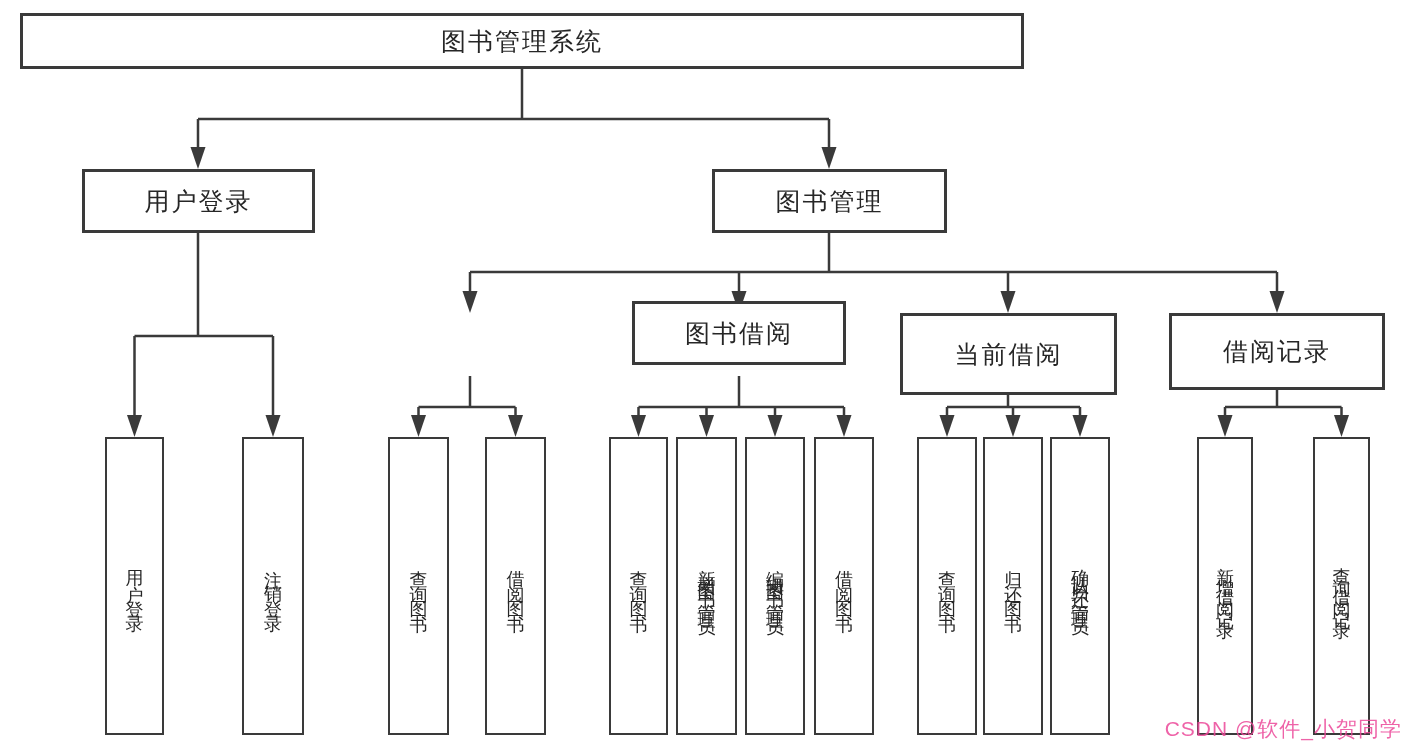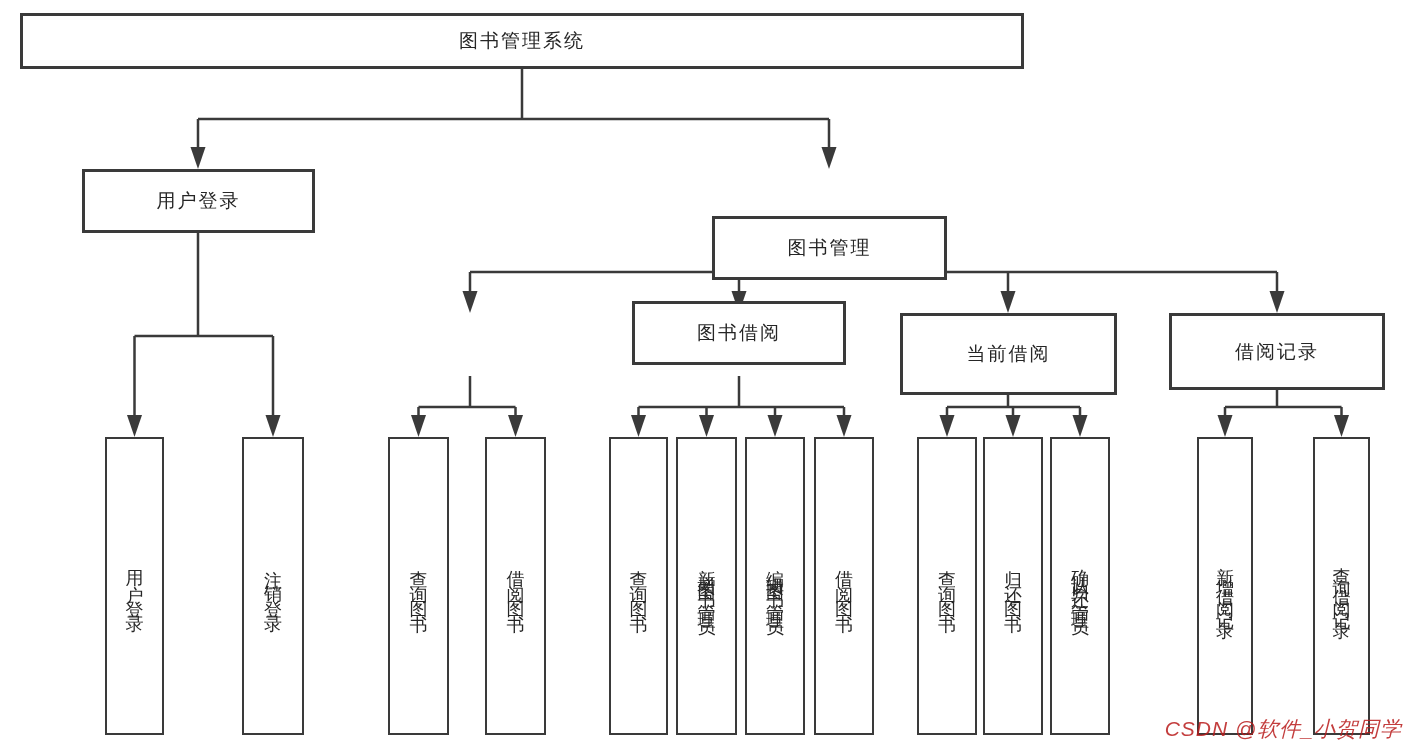--- a/index.html
+++ b/index.html
@@ -5,54 +5,54 @@
   html,body{margin:0;padding:0;background:#ffffff;}
   body{
     width:1405px;height:747px;position:relative;overflow:hidden;
     font-family:"Liberation Sans","DejaVu Sans",sans-serif;
   }
   .stage{position:absolute;left:0;top:0;width:1405px;height:747px;}
   svg.connectors{position:absolute;left:0;top:0;}
   .box{
     position:absolute;background:#ffffff;border:3px solid #3a3a3a;
     box-sizing:border-box;display:flex;align-items:center;justify-content:center;
-    color:#262626;font-size:19px;letter-spacing:2px;white-space:nowrap;
+    color:#262626;font-size:25px;letter-spacing:2px;white-space:nowrap;
   }
   .leaf{
     border-width:2px;
     writing-mode:vertical-rl;text-orientation:mixed;
     font-size:18px;white-space:normal;
   }
   .v-short{letter-spacing:15px;}
   .v-mid{letter-spacing:11px;}
   .v-long{letter-spacing:7px;}
   
   .n-root{left:20px;top:13px;width:1004px;height:56px;}
   .n-userlogin{left:82px;top:169px;width:233px;height:64px;}
-  .n-bookmgmt{left:712px;top:169px;width:235px;height:64px;margin-top:47px;}
+  .n-bookmgmt{left:712px;top:169px;width:235px;height:64px;}
   .n-newbook{left:363px;top:313px;width:214px;height:63px;}
   .n-bookborrow{left:632px;top:301px;width:214px;height:64px;}
   .n-currentborrow{left:900px;top:313px;width:217px;height:82px;}
   .n-records{left:1169px;top:313px;width:216px;height:77px;}
   .n-l-userlogin{left:105px;top:437px;width:59px;height:298px;}
   .n-l-logout{left:242px;top:437px;width:62px;height:298px;}
   .n-l-nbquery{left:388px;top:437px;width:61px;height:298px;}
   .n-l-nbborrow{left:485px;top:437px;width:61px;height:298px;}
   .n-l-bbquery{left:609px;top:437px;width:59px;height:298px;}
   .n-l-bbadd{left:676px;top:437px;width:61px;height:298px;}
   .n-l-bbedit{left:745px;top:437px;width:60px;height:298px;}
   .n-l-bbborrow{left:814px;top:437px;width:60px;height:298px;}
   .n-l-cbquery{left:917px;top:437px;width:60px;height:298px;}
   .n-l-cbreturn{left:983px;top:437px;width:60px;height:298px;}
   .n-l-cbconfirm{left:1050px;top:437px;width:60px;height:298px;}
   .n-l-bradd{left:1197px;top:437px;width:56px;height:298px;}
   .n-l-brquery{left:1313px;top:437px;width:57px;height:298px;}
   .watermark{
     position:absolute;right:3px;bottom:4px;z-index:5;
-    color:#b91c1c;opacity:.85;font-size:21px;letter-spacing:1px;font-style:italic;
+    color:#ec4899;opacity:.85;font-size:21px;letter-spacing:1px;
   }
 </style>
 </head>
 <body>
 
 <div class="stage">
 
   <svg class="connectors" width="1405" height="747" viewBox="0 0 1405 747">
     <g stroke="#3a3a3a" stroke-width="2.5" fill="none">
 

